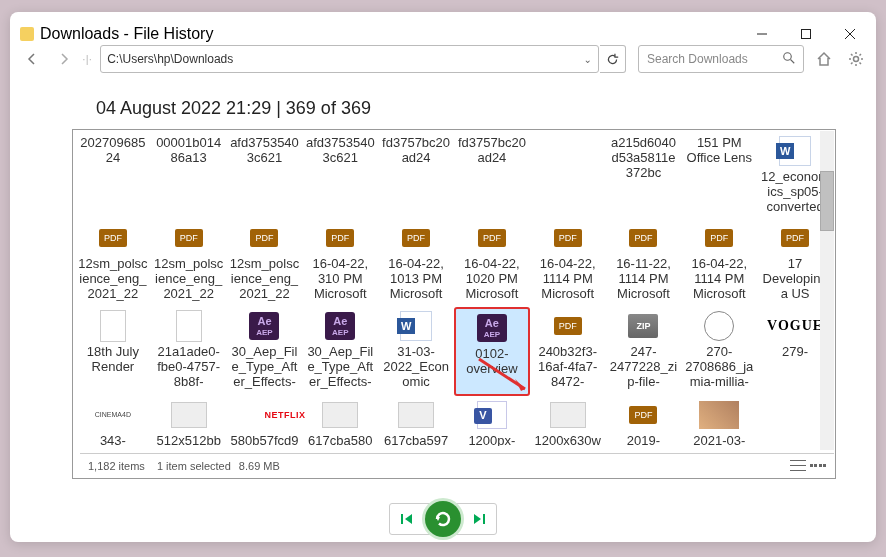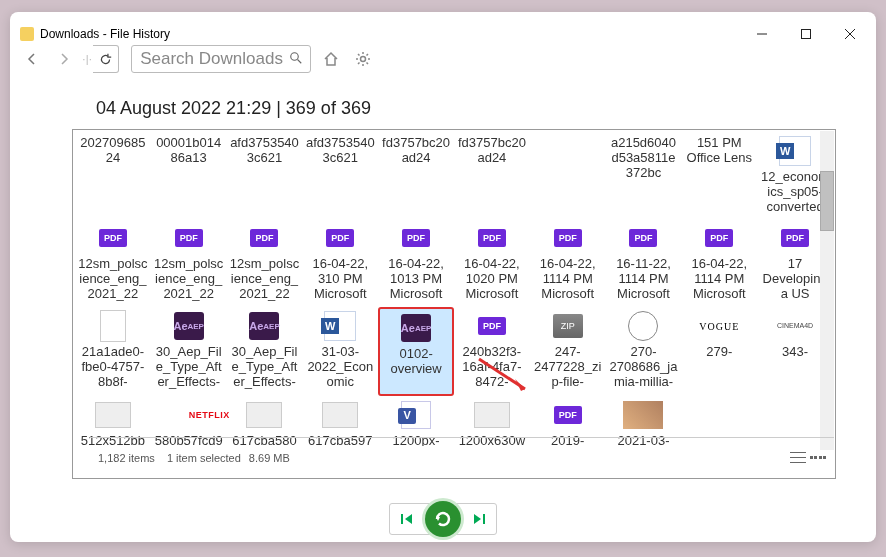--- a/index.html
+++ b/index.html
@@ -1,66 +1,66 @@
 <!DOCTYPE html>
 <html><head>
 <meta charset="utf-8">
 <style>
 * { box-sizing: border-box; margin: 0; padding: 0; font-family: "Segoe UI", Arial, sans-serif; }
 body { background: #d0c0c8; width: 886px; height: 557px; overflow: hidden; position: relative; }
 .window { position: absolute; left: 10px; top: 12px; width: 866px; height: 530px; background: #fff; border-radius: 8px; box-shadow: 0 2px 12px rgba(0,0,0,0.15); display: flex; flex-direction: column; }
-.titlebar { height: 28px; display: flex; align-items: center; padding: 16px 4px 0 10px; font-size: 12px; }
+.titlebar { height: 28px; display: flex; align-items: center; padding: 16px 4px 0 10px; font-size: 16px; }
 .titlebar .app-icon { width: 14px; height: 14px; background: #f5d060; border-radius: 2px; margin-right: 6px; }
 .window-controls { margin-left: auto; display: flex; }
 .winbtn { width: 44px; height: 28px; display: flex; align-items: center; justify-content: center; font-size: 14px; color: #222; cursor: pointer; }
 .winbtn svg { width: 10px; height: 10px; }
 .toolbar { height: 38px; display: flex; align-items: center; padding: 0 8px; gap: 4px; }
 .navbtn { width: 28px; height: 28px; display: flex; align-items: center; justify-content: center; color: #444; cursor: pointer; }
 .navbtn.disabled { color: #aaa; }
 .sep { color: #bbb; font-size: 11px; }
 .path-box { flex: 1; height: 28px; border: 1px solid #bbb; border-radius: 3px; display: flex; align-items: center; padding: 0 6px; font-size: 12px; color: #333; margin-left: 4px; }
 .path-box .chev { margin-left: auto; color: #666; font-size: 10px;}
 .refresh { width: 26px; height: 28px; border: 1px solid #bbb; border-left: none; border-radius: 0 3px 3px 0; display: flex; align-items: center; justify-content: center; color: #444; margin-right: 8px; margin-left: -3px;}
-.search-box { width: 180px; height: 28px; border: 1px solid #bbb; border-radius: 3px; display: flex; align-items: center; padding: 0 8px; font-size: 17px; color: #888; }
+.search-box { width: 166px; height: 28px; border: 1px solid #bbb; border-radius: 3px; display: flex; align-items: center; padding: 0 8px; font-size: 12px; color: #888; }
 .search-box .sico { margin-left: auto; color: #555; }
 .homebtn, .gearbtn { width: 24px; height: 24px; display: flex; align-items: center; justify-content: center; color: #777; margin-left: 4px; cursor: pointer;}
 .content { flex: 1; padding: 8px 40px 0 62px; overflow: hidden; position: relative; }
 .heading { font-size: 18px; color: #222; margin: 12px 0 10px 24px; font-weight: 400; }
 .grid-wrap { border: 1px solid #999; width: 764px; height: 350px; position: relative; background: #fff; }
 .grid { display: grid; grid-template-columns: repeat(10, 1fr); padding: 2px; gap: 0; overflow: hidden; height: 322px; }
 .item { display: flex; flex-direction: column; align-items: center; padding: 2px 1px; font-size: 10px; color: #333; text-align: center; line-height: 1.15; cursor: pointer; }
 .item.first-row { padding-top: 4px; }
 .item.last-row .label { max-height: 12px; }
 .thumb { width: 42px; height: 34px; margin-bottom: 2px; display: flex; align-items: center; justify-content: center; position: relative; }
 .label { max-width: 70px; overflow: hidden; word-break: break-word; max-height: 46px; font-size: 13px; }
 .selected { background: #cce8ff; border: 2px solid #e03030; border-radius: 3px; }
 .scrollbar { position: absolute; right: 1px; top: 1px; bottom: 28px; width: 14px; background: #f0f0f0; }
 .scrollthumb { position: absolute; right: 0; top: 40px; height: 60px; width: 14px; background: #c0c0c0; border: 1px solid #aaa; }
-.statusbar { position: absolute; left: 17px; right: 1px; bottom: 1px; height: 40px; border-top: 1px solid #ccc; display: flex; align-items: center; font-size: 11px; color: #555; padding: 0 8px; }
+.statusbar { position: absolute; left: 7px; right: 1px; bottom: 1px; height: 24px; border-top: 1px solid #ccc; display: flex; align-items: center; font-size: 11px; color: #555; padding: 0 8px; }
 .statusbar .spacer { flex: 1; }
 .view-icon { width: 16px; height: 14px; margin-left: 4px; display: flex; flex-direction: column; justify-content: space-around; }
 .view-icon .l { height: 1px; background: #666; }
 .view-icon.grid-ic { flex-direction: row; flex-wrap: wrap; gap: 1px; align-content: center;}
 .view-icon.grid-ic .sq { width: 3px; height: 3px; background: #666;}
 .footer { height: 46px; display: flex; align-items: center; justify-content: center; gap: 6px; }
 .ctrlbox { border: 1px solid #ccc; border-radius: 3px; height: 32px; display: flex; align-items: center; }
 .ctrlbtn { width: 34px; height: 30px; display: flex; align-items: center; justify-content: center; color: #0a5; cursor: pointer; }
 .restorebtn { width: 36px; height: 36px; background: #2a9030; border-radius: 50%; display: flex; align-items: center; justify-content: center; color: #fff; margin: 0 1px; box-shadow: 0 0 0 3px #cde9cf; }
 .arrow-svg { width: 60px; height: 40px; position: absolute; left: 402px; top: 225px; pointer-events: none; z-index: 5;}
-.pdf-ic { width: 28px; height: 18px; background: #6d28d9; color: #fff; font-size: 9px; font-weight: bold; display: flex; align-items: center; justify-content: center; border-radius: 2px; }
+.pdf-ic { width: 28px; height: 18px; background: #a16207; color: #fff; font-size: 9px; font-weight: normal; display: flex; align-items: center; justify-content: center; border-radius: 2px; }
 .word-ic { width: 32px; height: 30px; background: #fff; border: 1px solid #c8d4e8; position: relative; }
 .word-ic::before { content: "W"; position: absolute; left: -4px; top: 6px; width: 18px; height: 16px; background: #2b579a; color: #fff; font-size: 11px; font-weight: bold; display: flex; align-items: center; justify-content: center; }
-.aep-ic { width: 30px; height: 28px; background: #3a1a4a; color: #c8a8e8; font-size: 8px; font-weight: bold; display: flex; align-items: center; justify-content: center; border-radius: 3px; }
+.aep-ic { width: 30px; height: 28px; background: #3a1a4a; color: #c8a8e8; font-size: 8px; font-weight: bold; display: flex; align-items: center; justify-content: center; flex-direction: column; border-radius: 3px; }
 .aep-ic .b { font-size: 11px; }
 .visio-ic { width: 30px; height: 28px; background: #fff; border: 1px solid #c8c8e8; position: relative; }
 .visio-ic::before { content: "V"; position: absolute; left: -4px; top: 6px; width: 18px; height: 16px; background: #3955a3; color: #fff; font-size: 11px; font-weight: bold; display: flex; align-items: center; justify-content: center; border-radius: 2px;}
-.zip-ic { width: 30px; height: 24px; background: linear-gradient(#888,#666); color: #fff; font-size: 9px; font-weight: normal; display: flex; align-items: center; justify-content: center; border-radius: 2px; }
+.zip-ic { width: 30px; height: 24px; background: linear-gradient(#888,#666); color: #fff; font-size: 9px; font-weight: bold; display: flex; align-items: center; justify-content: center; border-radius: 2px; }
 .img-ic { width: 36px; height: 26px; background: #eee; border: 1px solid #ccc; }
 .doc-ic { width: 26px; height: 32px; background: #fff; border: 1px solid #ccc; }
-.vogue-ic { width: 40px; height: 14px; color: #000; font-family: serif; font-size: 10px; font-weight: normal; letter-spacing: 1px; display: flex; align-items: center; justify-content: center;}
+.vogue-ic { width: 40px; height: 14px; color: #000; font-family: serif; font-size: 14px; font-weight: bold; letter-spacing: 1px; display: flex; align-items: center; justify-content: center;}
 .netflix-ic { width: 40px; height: 14px; color: #e50914; font-size: 9px; font-weight: bold; letter-spacing: 0.5px; display: flex; align-items: center; justify-content: center; margin-left: 41px;}
 .cinema-ic { width: 40px; height: 14px; color: #444; font-size: 7px; display: flex; align-items: center; justify-content: center;}
 .logo-ic { width: 30px; height: 30px; border: 1px solid #888; border-radius: 50%; }
 .photo-ic { width: 40px; height: 28px; background: linear-gradient(45deg,#e0b080,#b08060); }
 </style>
 </head>
 <body>
 
 <div class="window">
   <div class="titlebar">
@@ -91,20 +91,24 @@
       <svg width="14" height="14" viewBox="0 0 14 14">
           <path d="M9 2 L4 7 L9 12" fill="none" stroke="#777" stroke-width="1.5"></path>
         </svg>
     </div>
     <div class="navbtn disabled">
       <svg width="14" height="14" viewBox="0 0 14 14">
           <path d="M5 2 L10 7 L5 12" fill="none" stroke="#aaa" stroke-width="1.5"></path>
         </svg>
     </div>
     <span class="sep">·|·</span>
+    <div class="path-box">
+      <span>C:\Users\hp\Downloads</span>
+      <span class="chev">⌄</span>
+    </div>
     <div class="refresh">
       <svg width="13" height="13" viewBox="0 0 16 16">
           <path d="M13 8a5 5 0 1 1-2-4" fill="none" stroke="#444" stroke-width="1.5"></path>
           <path d="M11 1 L11 5 L15 5" fill="none" stroke="#444" stroke-width="1.5"></path>
         </svg>
     </div>
     <div class="search-box">
       <span>Search Downloads</span>
       <span class="sico">
         <svg width="12" height="12" viewBox="0 0 16 16">
@@ -215,20 +219,26 @@
             <div class="thumb">
               <div class="pdf-ic">PDF</div>
             </div>
             <div class="label">16-04-22, 1114 PM Microsoft Lens</div>
           </div>
           <div class="item">
             <div class="thumb">
               <div class="pdf-ic">PDF</div>
             </div>
             <div class="label">17 Developing a US Central Ba...</div>
+          </div>
+          <div class="item">
+            <div class="thumb">
+              <div class="doc-ic"></div>
+            </div>
+            <div class="label">18th July Render</div>
           </div>
           <div class="item">
             <div class="thumb">
               <div class="doc-ic"></div>
             </div>
             <div class="label">21a1ade0-fbe0-4757-8b8f-547dbd085099</div>
           </div>
           <div class="item">
             <div class="thumb">
               <div class="aep-ic">

